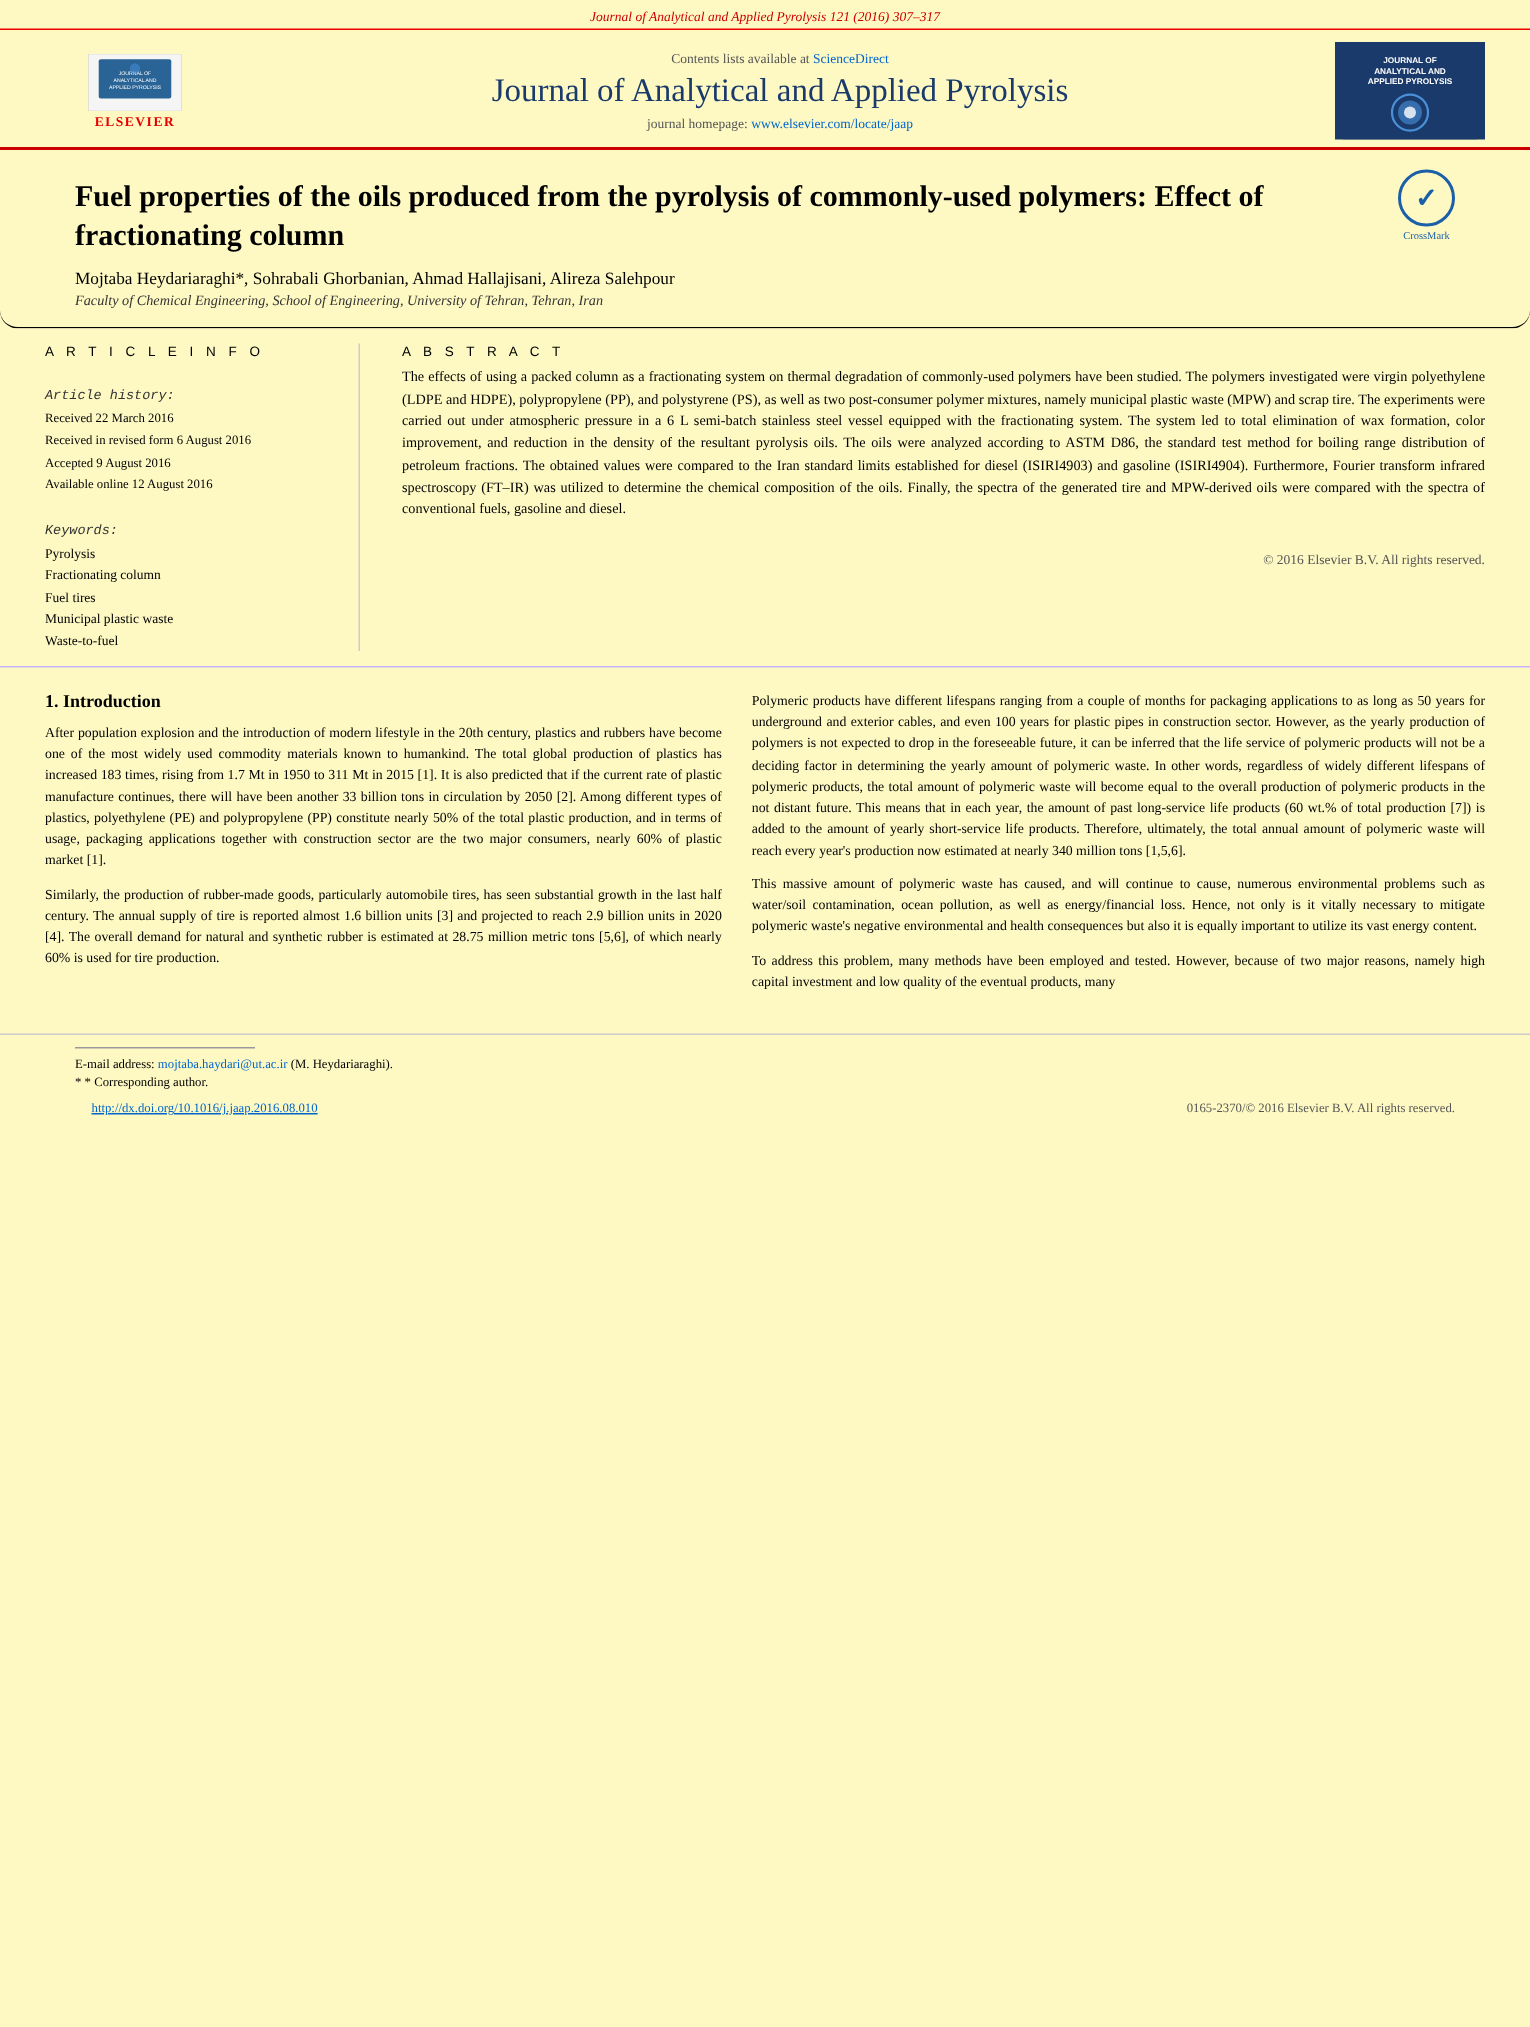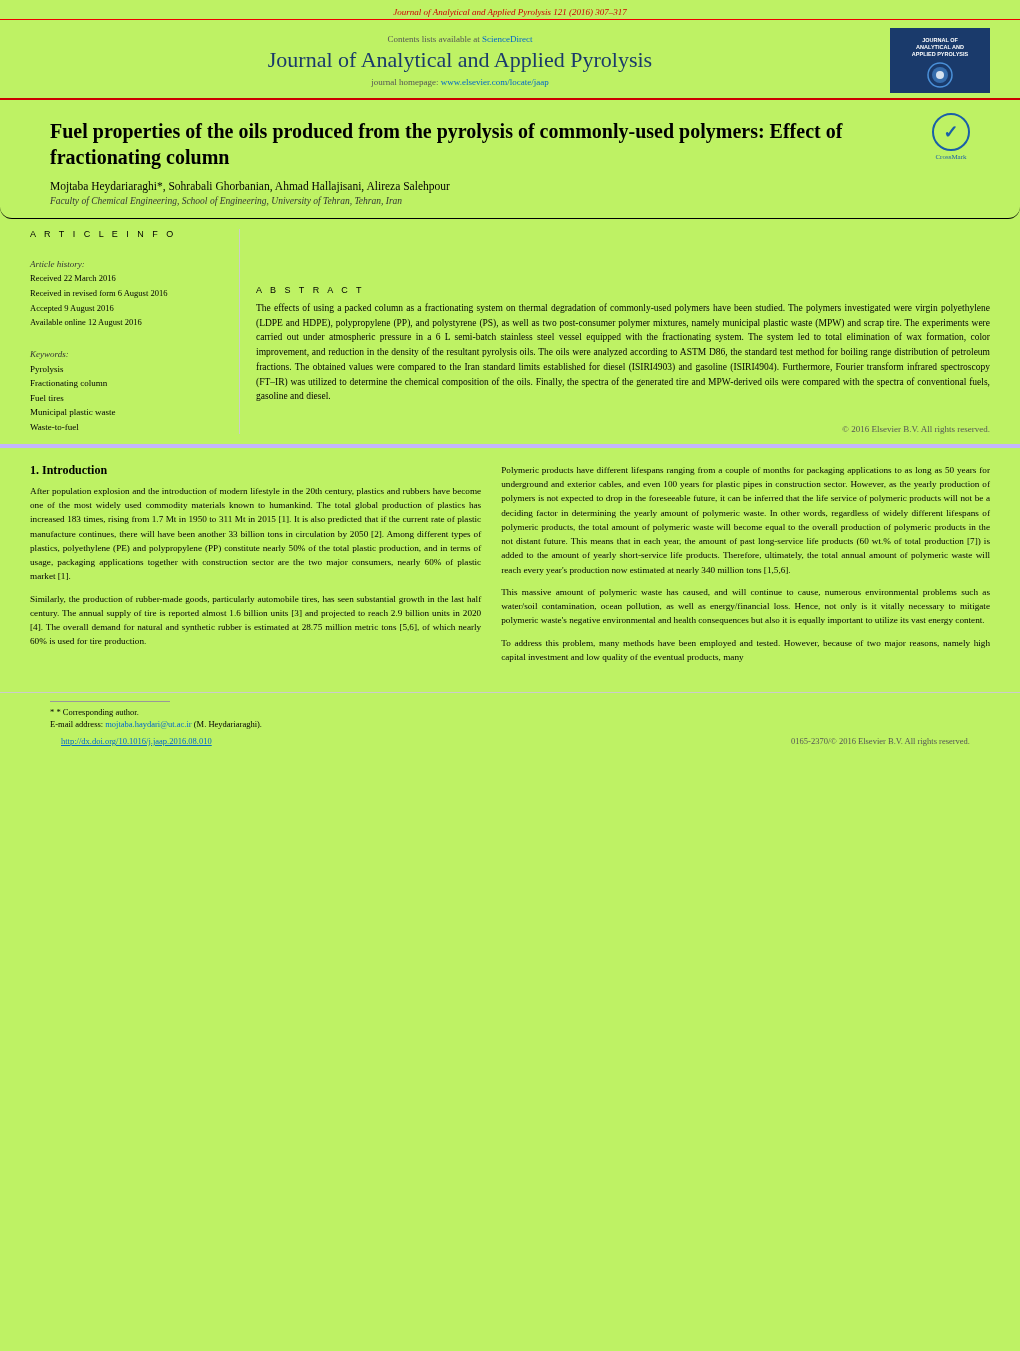--- a/index.html
+++ b/index.html
@@ -7,21 +7,21 @@
       background: #fff;
       font-family: 'Times New Roman', Times, serif;
       font-size: 10px;
       color: #000;
       width: 1020px;
       min-height: 1351px;
     }
     .page {
       width: 1020px;
       min-height: 1351px;
-      background: #bef264;
+      background: #fef9c3;
       padding: 0;
     }
     
     .top-bar {
       text-align: center;
       padding: 6px 0 2px 0;
       border-bottom: 1px solid #e00;
     }
     .top-bar span {
       font-size: 9px;
@@ -134,44 +134,43 @@
     }
     .affiliation {
       font-size: 9.5px;
       font-style: italic;
       color: #333;
     }
     
     .two-col {
       display: flex;
       padding: 10px 30px 10px 30px;
-      gap: 16px;
-      border-bottom: 4px solid #c4b5fd;
-      align-items: flex-end;
+      gap: 28px;
+      border-bottom: 1px solid #c4b5fd;
     }
     .article-info {
       width: 210px;
       min-width: 210px;
       border-right: 1px solid #ccc;
       padding-right: 15px;
     }
     .section-heading {
       font-size: 9px;
       letter-spacing: 3px;
       text-transform: uppercase;
       color: #000;
       margin-bottom: 6px;
       font-family: Arial, sans-serif;
     }
     .info-subheading {
       font-size: 9px;
       font-style: italic;
       color: #333;
       margin-bottom: 3px;
-      font-family: Liberation Serif, serif;
+      font-family: Liberation Mono, monospace;
       margin-top: 20px;
     }
     .info-text {
       font-size: 8.5px;
       color: #000;
       line-height: 1.5;
       margin-bottom: 2px;
     }
     .keywords-section {
       margin-top: 10px;
@@ -257,20 +256,32 @@
 <body>
 
 <div class="page">
 
   <div class="top-bar">
     <span>Journal of Analytical and Applied Pyrolysis 121 (2016) 307–317</span>
   </div>
 
   <div class="header">
 
+    <div class="header-logo-left">
+      <svg class="elsevier-tree" viewBox="0 0 90 55">
+        <rect x="0" y="0" width="90" height="55" fill="#f5f5f5" stroke="#ccc" stroke-width="0.5"></rect>
+
+        <rect x="10" y="5" width="70" height="38" fill="#2a6496" rx="2"></rect>
+        <text x="45" y="20" text-anchor="middle" fill="#fff" font-size="5" font-family="Arial">JOURNAL OF</text>
+        <text x="45" y="27" text-anchor="middle" fill="#fff" font-size="5" font-family="Arial">ANALYTICAL AND</text>
+        <text x="45" y="34" text-anchor="middle" fill="#fff" font-size="5" font-family="Arial">APPLIED PYROLYSIS</text>
+        <circle cx="45" cy="14" r="5" fill="#4a90d9" opacity="0.5"></circle>
+      </svg>
+      <div class="elsevier-text">ELSEVIER</div>
+    </div>
 
     <div class="header-center">
       <div class="sciencedirect-text">
         <span>Contents lists available at</span>
         <a href="#" style="color:#0066cc; text-decoration:none;"><span>ScienceDirect</span></a>
       </div>
       <div class="journal-title-main">Journal of Analytical and Applied Pyrolysis</div>
       <div class="homepage-text">
         <span>journal homepage:</span>
         <a href="#" style="color:#0066cc; text-decoration:none;"><span>www.elsevier.com/locate/jaap</span></a>
@@ -347,27 +358,27 @@
     <div class="col-right">
       <div class="body-text">Polymeric products have different lifespans ranging from a couple of months for packaging applications to as long as 50 years for underground and exterior cables, and even 100 years for plastic pipes in construction sector. However, as the yearly production of polymers is not expected to drop in the foreseeable future, it can be inferred that the life service of polymeric products will not be a deciding factor in determining the yearly amount of polymeric waste. In other words, regardless of widely different lifespans of polymeric products, the total amount of polymeric waste will become equal to the overall production of polymeric products in the not distant future. This means that in each year, the amount of past long-service life products (60 wt.% of total production [7]) is added to the amount of yearly short-service life products. Therefore, ultimately, the total annual amount of polymeric waste will reach every year's production now estimated at nearly 340 million tons [1,5,6].</div>
       <div class="body-text">This massive amount of polymeric waste has caused, and will continue to cause, numerous environmental problems such as water/soil contamination, ocean pollution, as well as energy/financial loss. Hence, not only is it vitally necessary to mitigate polymeric waste's negative environmental and health consequences but also it is equally important to utilize its vast energy content.</div>
       <div class="body-text">To address this problem, many methods have been employed and tested. However, because of two major reasons, namely high capital investment and low quality of the eventual products, many</div>
     </div>
   </div>
 
   <div class="footer">
     <div style="border-top: 1px solid #999; margin-bottom: 5px; width: 120px;"></div>
     <div class="footnote">
-      <span>* </span>
-      <span>* Corresponding author.</span>
-    </div>
-    <div class="footnote">
       <span>E-mail address:</span>
       <a href="#" style="color:#0066cc; text-decoration:none;"><span>mojtaba.haydari@ut.ac.ir</span></a>
       <span>(M. Heydariaraghi).</span>
     </div>
+    <div class="footnote">
+      <span>* </span>
+      <span>* Corresponding author.</span>
+    </div>
     <div class="footer-bottom">
       <a href="#" class="doi-line"><span>http://dx.doi.org/10.1016/j.jaap.2016.08.010</span></a>
       <span class="issn-line">0165-2370/© 2016 Elsevier B.V. All rights reserved.</span>
     </div>
   </div>
 
 </div>
 
 </body></html>

